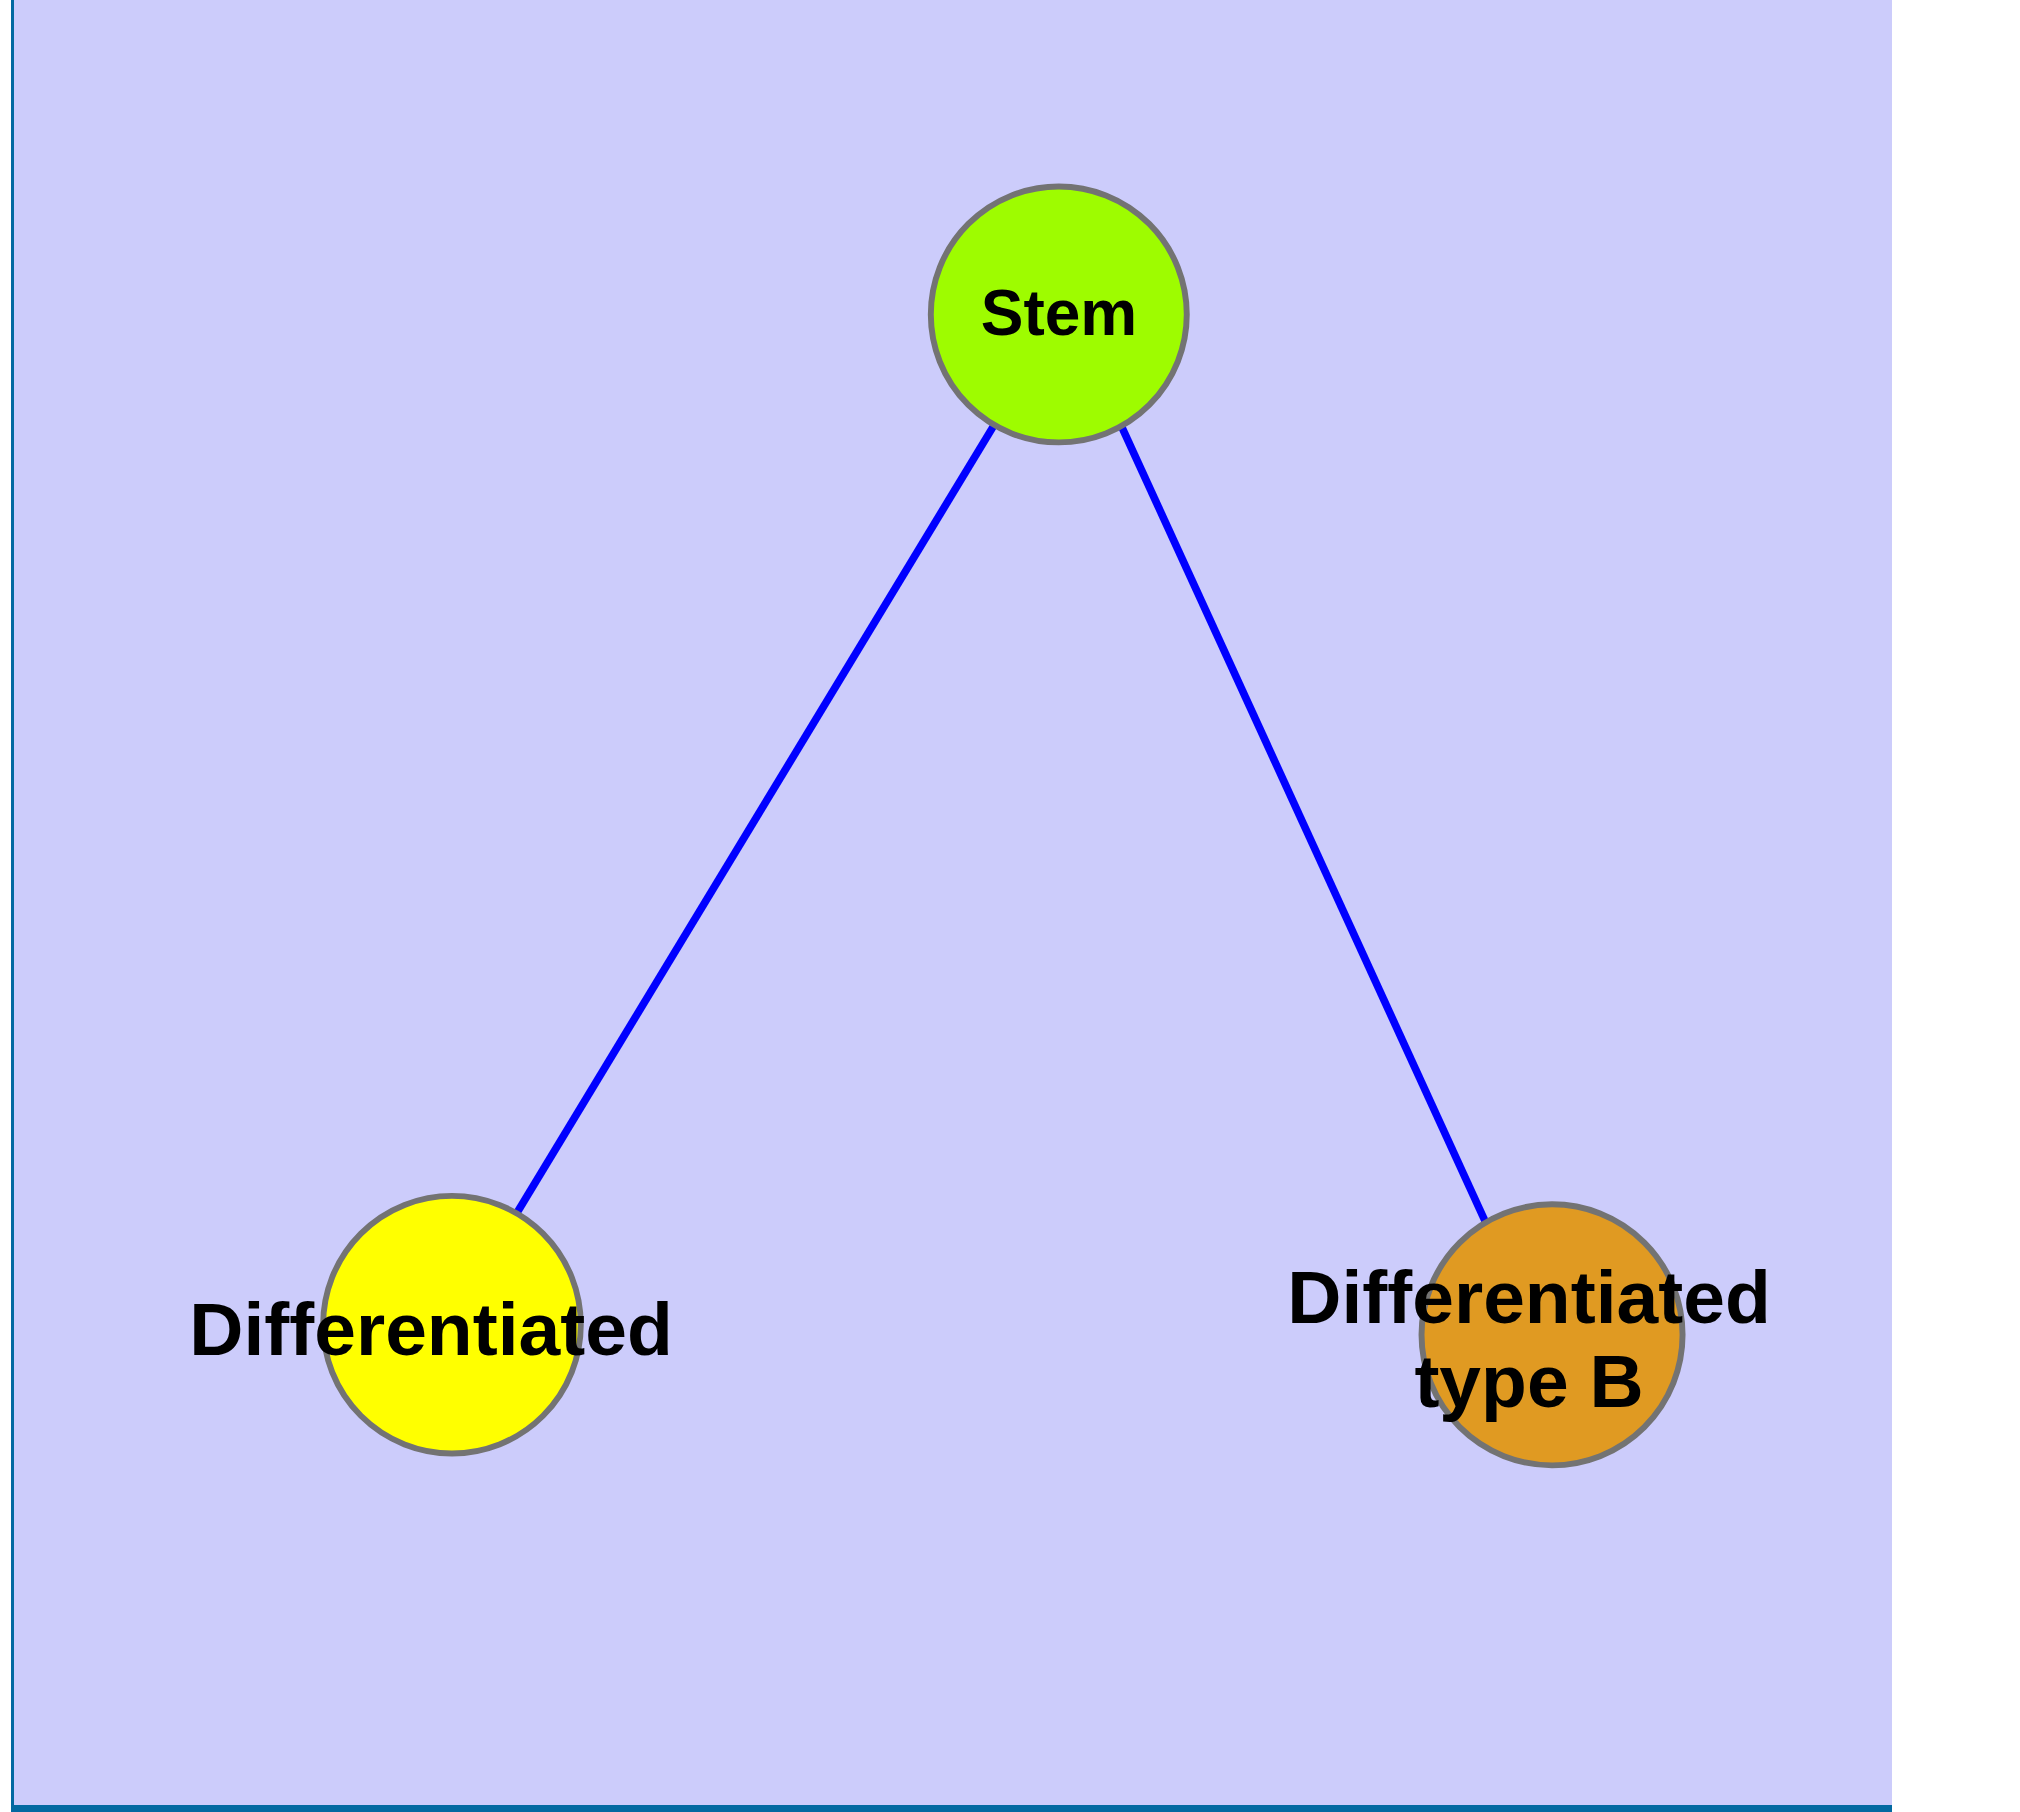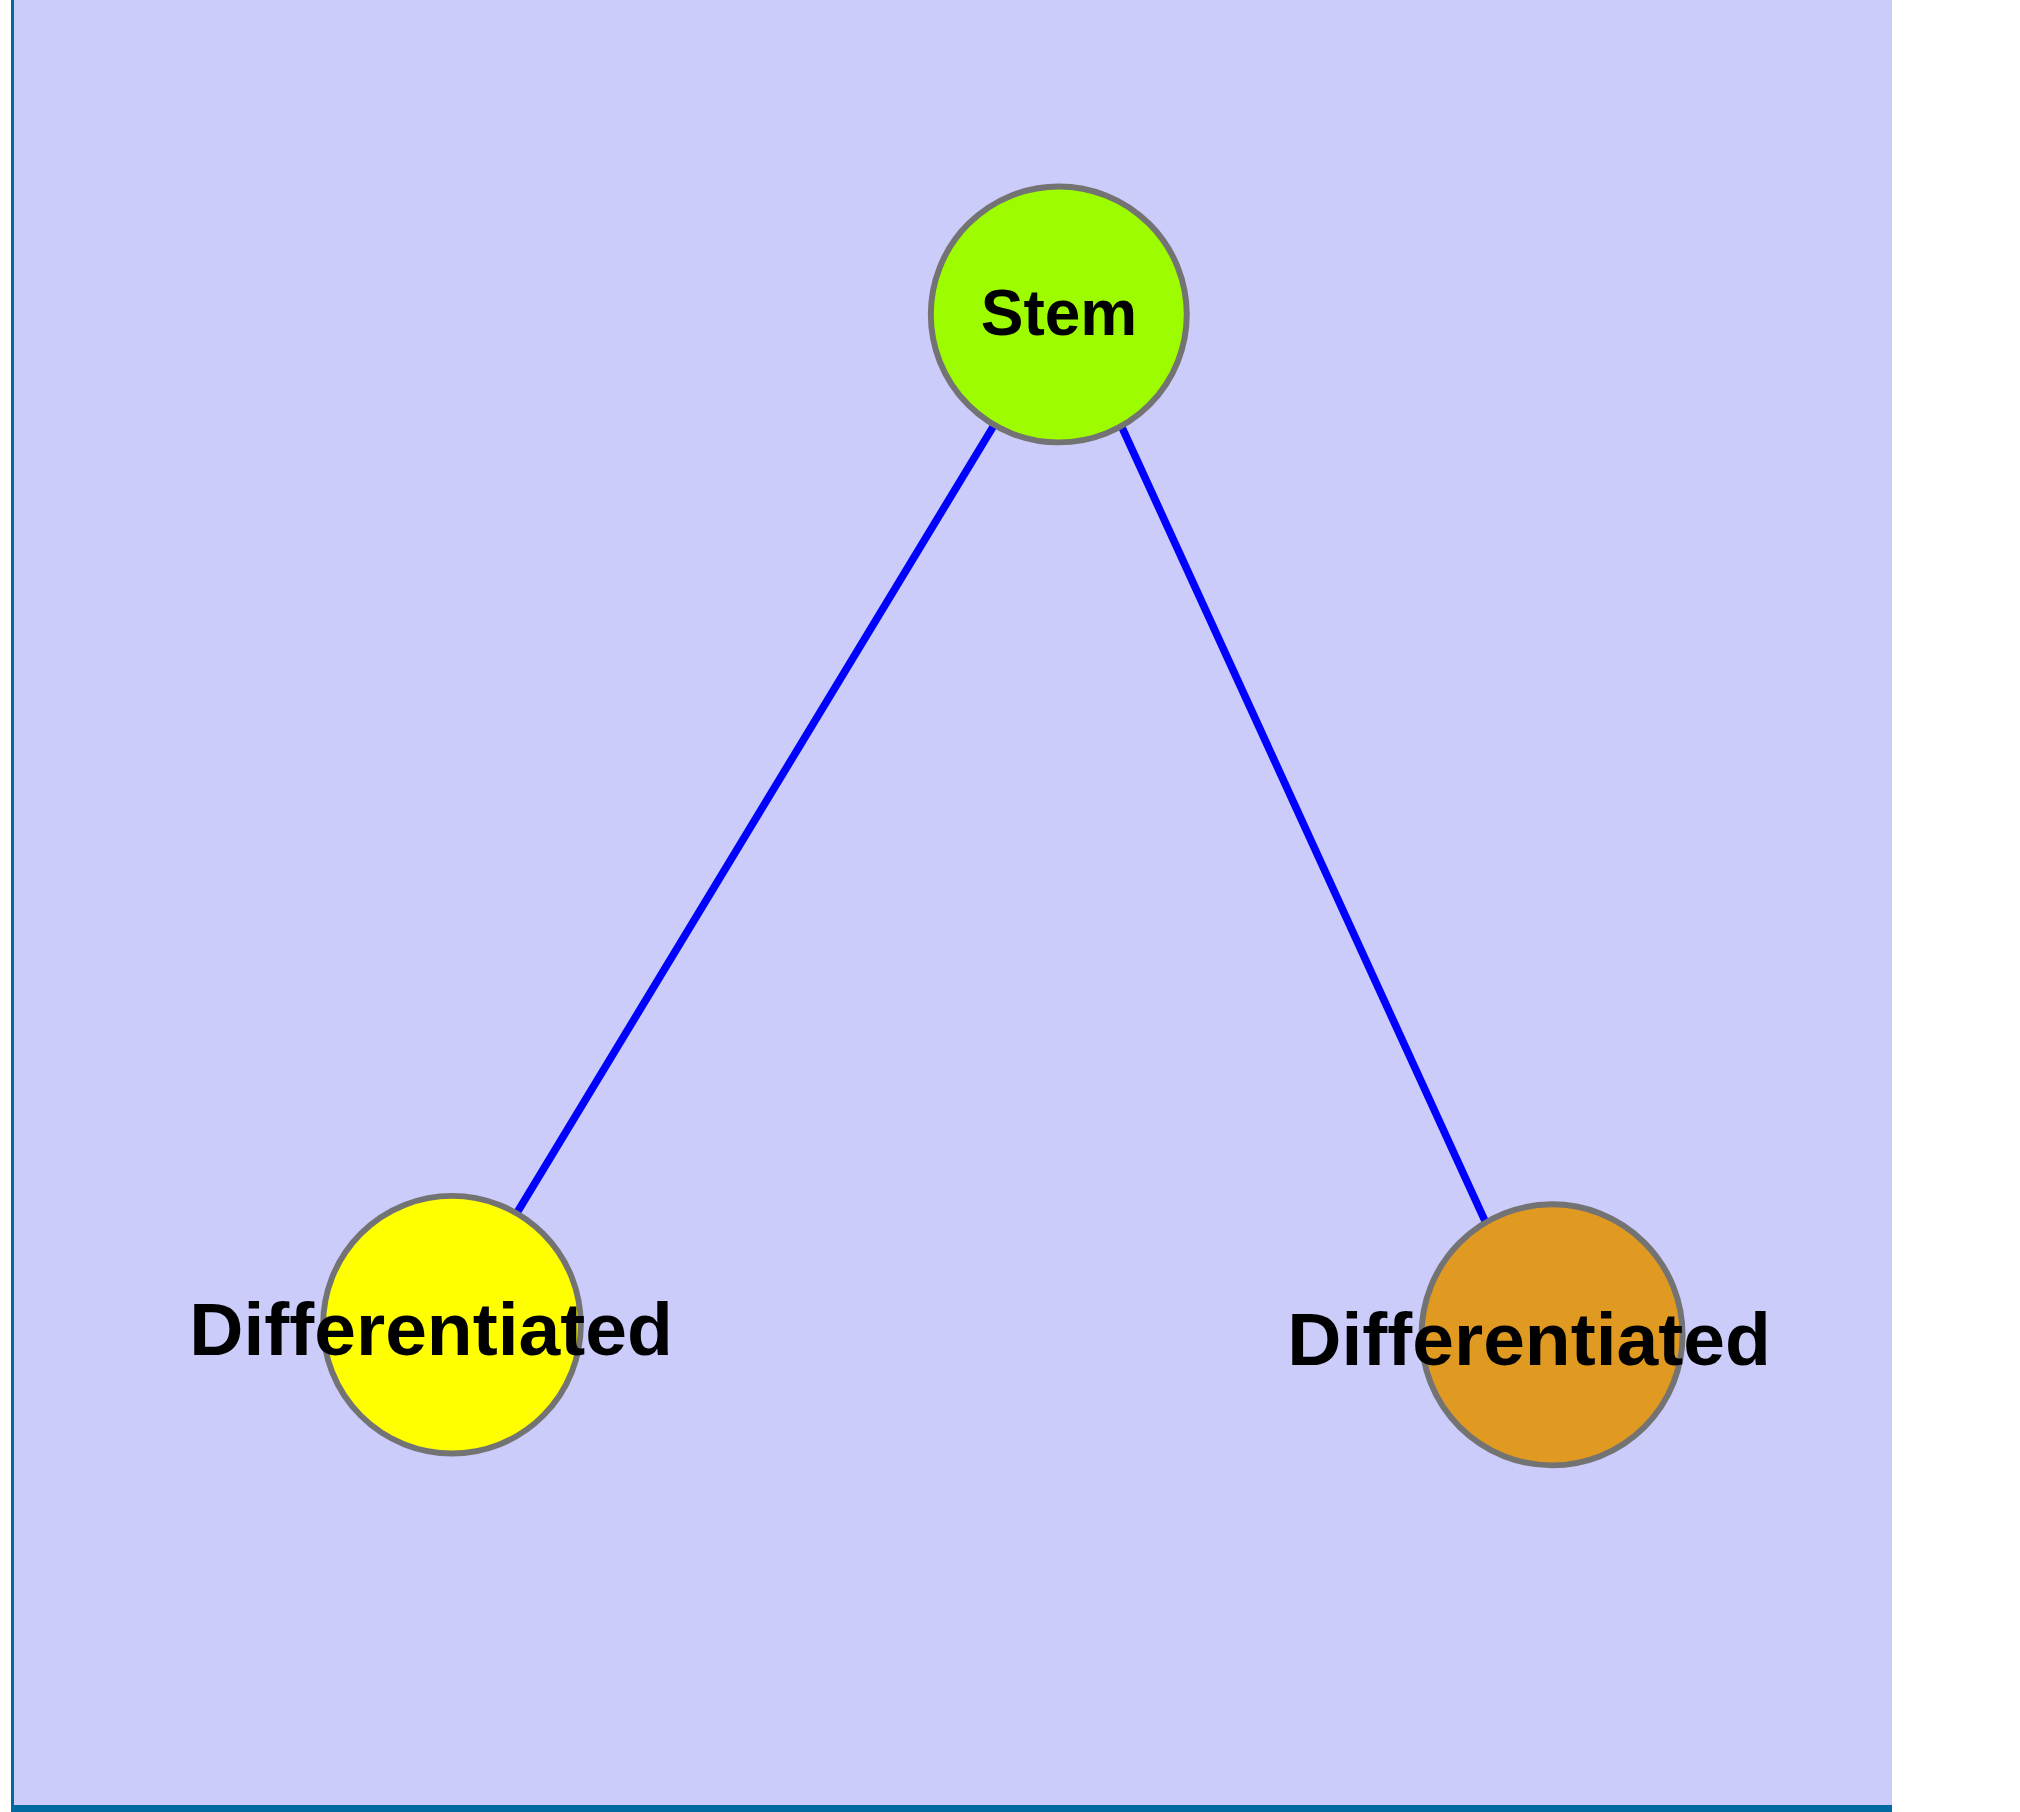--- a/index.html
+++ b/index.html
@@ -92,15 +92,16 @@
   <div class="node-label" id="label-stem">
     <div>Stem</div>
   </div>
 
   <div class="node-label" id="label-type-a">
     <div>Differentiated</div>
   </div>
 
   <div class="node-label" id="label-type-b">
     <div>Differentiated</div>
+    <div>type B</div>
   </div>
 </div>
 
 
 </body></html>

